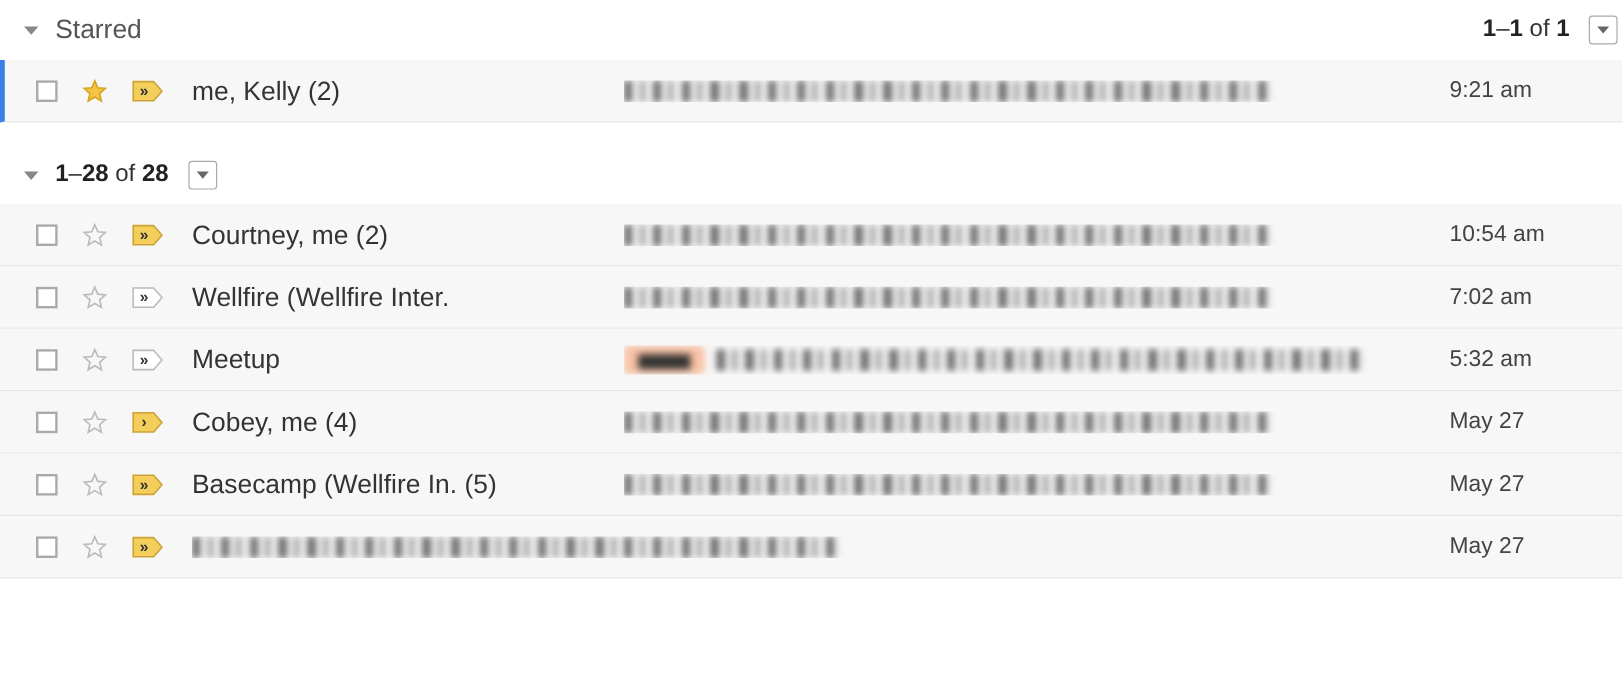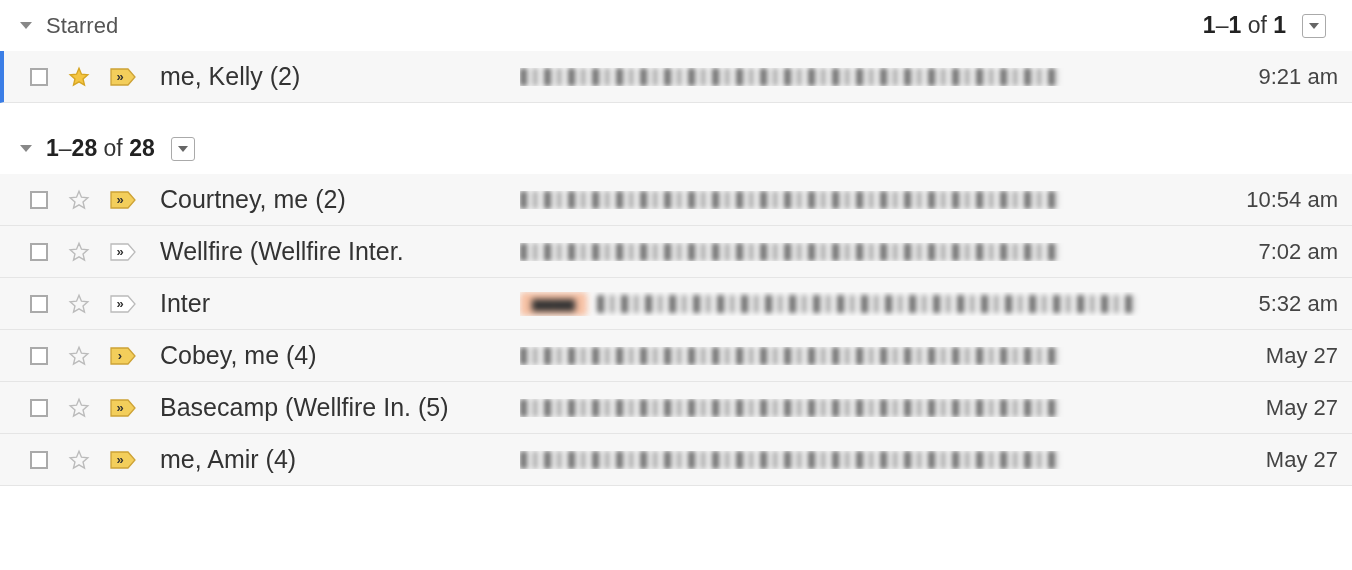--- a/index.html
+++ b/index.html
@@ -9,41 +9,41 @@
       color: #222;
       background: #fff;
       width: 1352px;
     }
     .section {
       margin-bottom: 20px;
     }
     .section-header {
       display: flex;
       align-items: center;
-      padding: 12px 26px 12px 20px;
+      padding: 12px 4px 12px 20px;
       font-size: 22px;
       color: #555;
     }
     .section-header .collapse-arrow {
       width: 0; height: 0;
       border-left: 6px solid transparent;
       border-right: 6px solid transparent;
       border-top: 7px solid #888;
       margin-right: 14px;
       cursor: pointer;
     }
     .section-title {
       flex: 1;
       color: #555;
     }
     .pagination {
       display: flex;
-      align-items: center;
+      align-items: flex-start;
       color: #333;
-      font-size: 23px;
+      font-size: 20px;
     }
     .pagination .nums {
       margin-right: 16px;
     }
     .pagination .nums b { font-weight: 700; color: #222; }
     .pagination .dropdown-btn {
       width: 24px;
       height: 24px;
       border: 1px solid #aaa;
       border-radius: 3px;
@@ -102,21 +102,21 @@
       margin-right: 24px;
       flex-shrink: 0;
       cursor: pointer;
       position: relative;
     }
     .marker svg { width: 100%; height: 100%; display: block; }
 
     .sender {
       width: 360px;
       flex-shrink: 0;
-      font-size: 25px;
+      font-size: 22px;
       color: #333;
       white-space: nowrap;
       overflow: hidden;
       text-overflow: ellipsis;
     }
 
     .snippet-wrap {
       flex: 1;
       display: flex;
       align-items: center;
@@ -136,22 +136,22 @@
       flex: 1;
       height: 18px;
       background: repeating-linear-gradient(90deg, rgba(0,0,0,0.55) 0px, rgba(0,0,0,0.55) 7px, rgba(0,0,0,0.05) 7px, rgba(0,0,0,0.05) 13px, rgba(0,0,0,0.30) 13px, rgba(0,0,0,0.30) 18px, rgba(0,0,0,0) 18px, rgba(0,0,0,0) 24px);
       filter: blur(2.5px);
       border-radius: 2px;
       max-width: 540px;
     }
 
     .time {
       width: 130px;
-      text-align: right;
-      font-size: 22px;
+      text-align: left;
+      font-size: 19px;
       color: #444;
       flex-shrink: 0;
     }
   </style>
 </head>
 <body>
 
 <div id="app">
     <div class="section">
       <div class="section-header">
@@ -249,21 +249,21 @@
           <svg viewBox="0 0 24 24">
             <path d="M12 2.5 L14.7 8.9 L21.6 9.5 L16.4 14.1 L18 20.9 L12 17.3 L6 20.9 L7.6 14.1 L2.4 9.5 L9.3 8.9 Z" fill="none" stroke="#bbb" stroke-width="1.5"></path>
           </svg>
         </div>
       <div class="marker">
           <svg viewBox="0 0 26 20">
     <path d="M1 2 H18 L25 10 L18 18 H1 Z" fill="#fff" stroke="#bbb" stroke-width="1.3"></path>
     <text x="10" y="14" text-anchor="middle" font-size="13" font-weight="bold" fill="#333">»</text>
   </svg>
         </div>
-      <div class="sender">Inter</div>
+      <div class="sender">Meetup</div>
       <div class="snippet-wrap">
         <span class="tag-chip" style="background:#f7c1a4">▆▆▆▆</span>
         <div class="snippet"></div>
       </div>
       <div class="time">5:32 am</div>
     </div>
       <div class="row">
       <div class="checkbox"></div>
       <div class="star">
           <svg viewBox="0 0 24 24">
@@ -309,21 +309,20 @@
           <svg viewBox="0 0 24 24">
             <path d="M12 2.5 L14.7 8.9 L21.6 9.5 L16.4 14.1 L18 20.9 L12 17.3 L6 20.9 L7.6 14.1 L2.4 9.5 L9.3 8.9 Z" fill="none" stroke="#bbb" stroke-width="1.5"></path>
           </svg>
         </div>
       <div class="marker">
           <svg viewBox="0 0 26 20">
     <path d="M1 2 H18 L25 10 L18 18 H1 Z" fill="#f3ce5b" stroke="#cda236" stroke-width="1.3"></path>
     <text x="10" y="14" text-anchor="middle" font-size="13" font-weight="bold" fill="#333">»</text>
   </svg>
         </div>
-      <div class="sender">me, Amir (4)</div>
       <div class="snippet-wrap">
 
         <div class="snippet"></div>
       </div>
       <div class="time">May 27</div>
     </div>
     </div>
   </div>
 
 </body></html>

